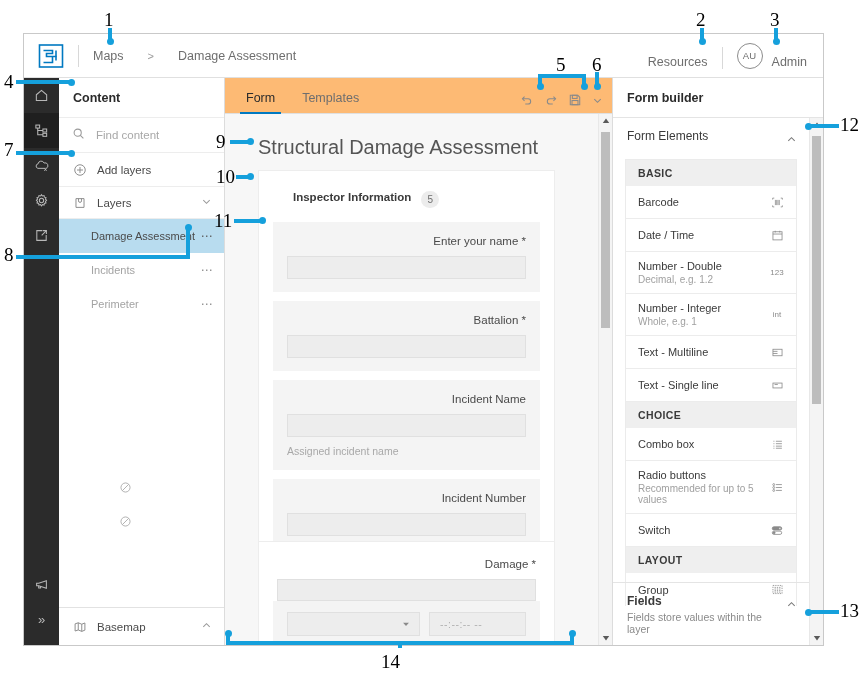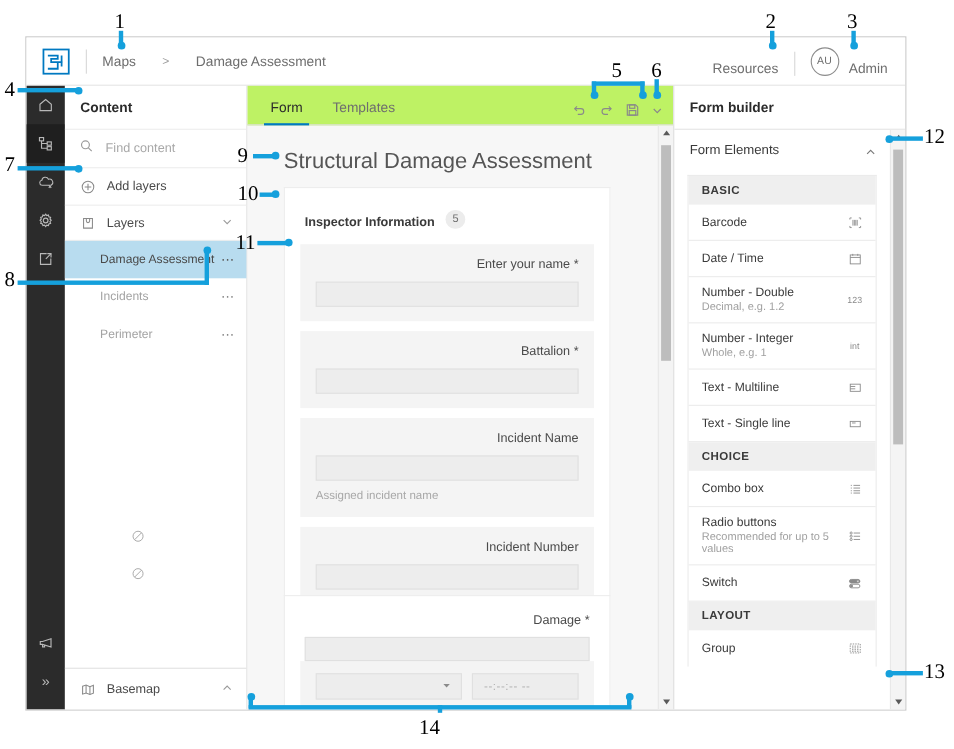--- a/index.html
+++ b/index.html
@@ -223,21 +223,21 @@
     left: 201px;
     top: 44px;
     right: 211px;
     bottom: 0;
     background: #f7f7f7;
     display: flex;
     flex-direction: column;
   }
   #center-tabbar {
     height: 36px;
-    background: #bef264;
+    background: #fdba74;
     border-bottom: 1px solid #e0e0e0;
     display: flex;
     align-items: flex-end;
     box-sizing: border-box;
     position: relative;
     flex: 0 0 auto;
   }
   .tab {
     font-size: 12.5px;
     color: #6e6e6e;
@@ -281,25 +281,26 @@
     right: 57px;
     top: 56px;
     background: #ffffff;
     border: 1px solid #ededed;
     border-bottom: 0;
     box-sizing: border-box;
     padding: 14px 14px 0 14px;
   }
   .group-head {
     display: flex;
-    align-items: flex-end;
+    align-items: flex-start;
     font-size: 11.5px;
     font-weight: bold;
     color: #3a3a3a;
     padding: 6px 0 14px 4px;
+    margin-left: 16px;
   }
   .group-badge {
     margin-left: 10px;
     min-width: 18px;
     height: 17px;
     border-radius: 9px;
     background: #ececec;
     color: #6e6e6e;
     font-size: 10px;
     font-weight: normal;
@@ -936,20 +937,33 @@
             <div class="el-ico">
               <svg width="13" height="13" viewBox="0 0 16 16" fill="none" stroke="currentColor" stroke-width="1" stroke-dasharray="1.6 1.2">
                 <rect x="2.4" y="3" width="11.2" height="10"></rect>
                 <path d="M4.4 5.4 H11.6 M4.4 7.4 H11.6 M4.4 9.4 H11.6 M4.4 11.2 H11.6"></path>
               </svg>
             </div>
           </div>
         </div>
       </div>
 
+      <div id="fields-section" style="position:absolute; left:0; right:14px; bottom:0;">
+        <div class="accordion-head bold">
+          <div class="ah-text">
+            <div class="ah-title">Fields</div>
+            <div class="ah-sub">Fields store values within the layer</div>
+          </div>
+          <span class="chev">
+            <svg width="11" height="11" viewBox="0 0 12 12" fill="none" stroke="currentColor" stroke-width="1.1">
+              <path d="M2.5 7.5 L6 4 L9.5 7.5"></path>
+            </svg>
+          </span>
+        </div>
+      </div>
 
       <div id="builder-scroll">
         <div class="sb-arrow">
           <svg width="8" height="8" viewBox="0 0 10 10" fill="currentColor">
               <path d="M5 2 L9 7.5 L1 7.5 Z"></path>
             </svg>
         </div>
         <div class="sb-thumb"></div>
         <div class="sb-arrow bottom">
           <svg width="8" height="8" viewBox="0 0 10 10" fill="currentColor">

